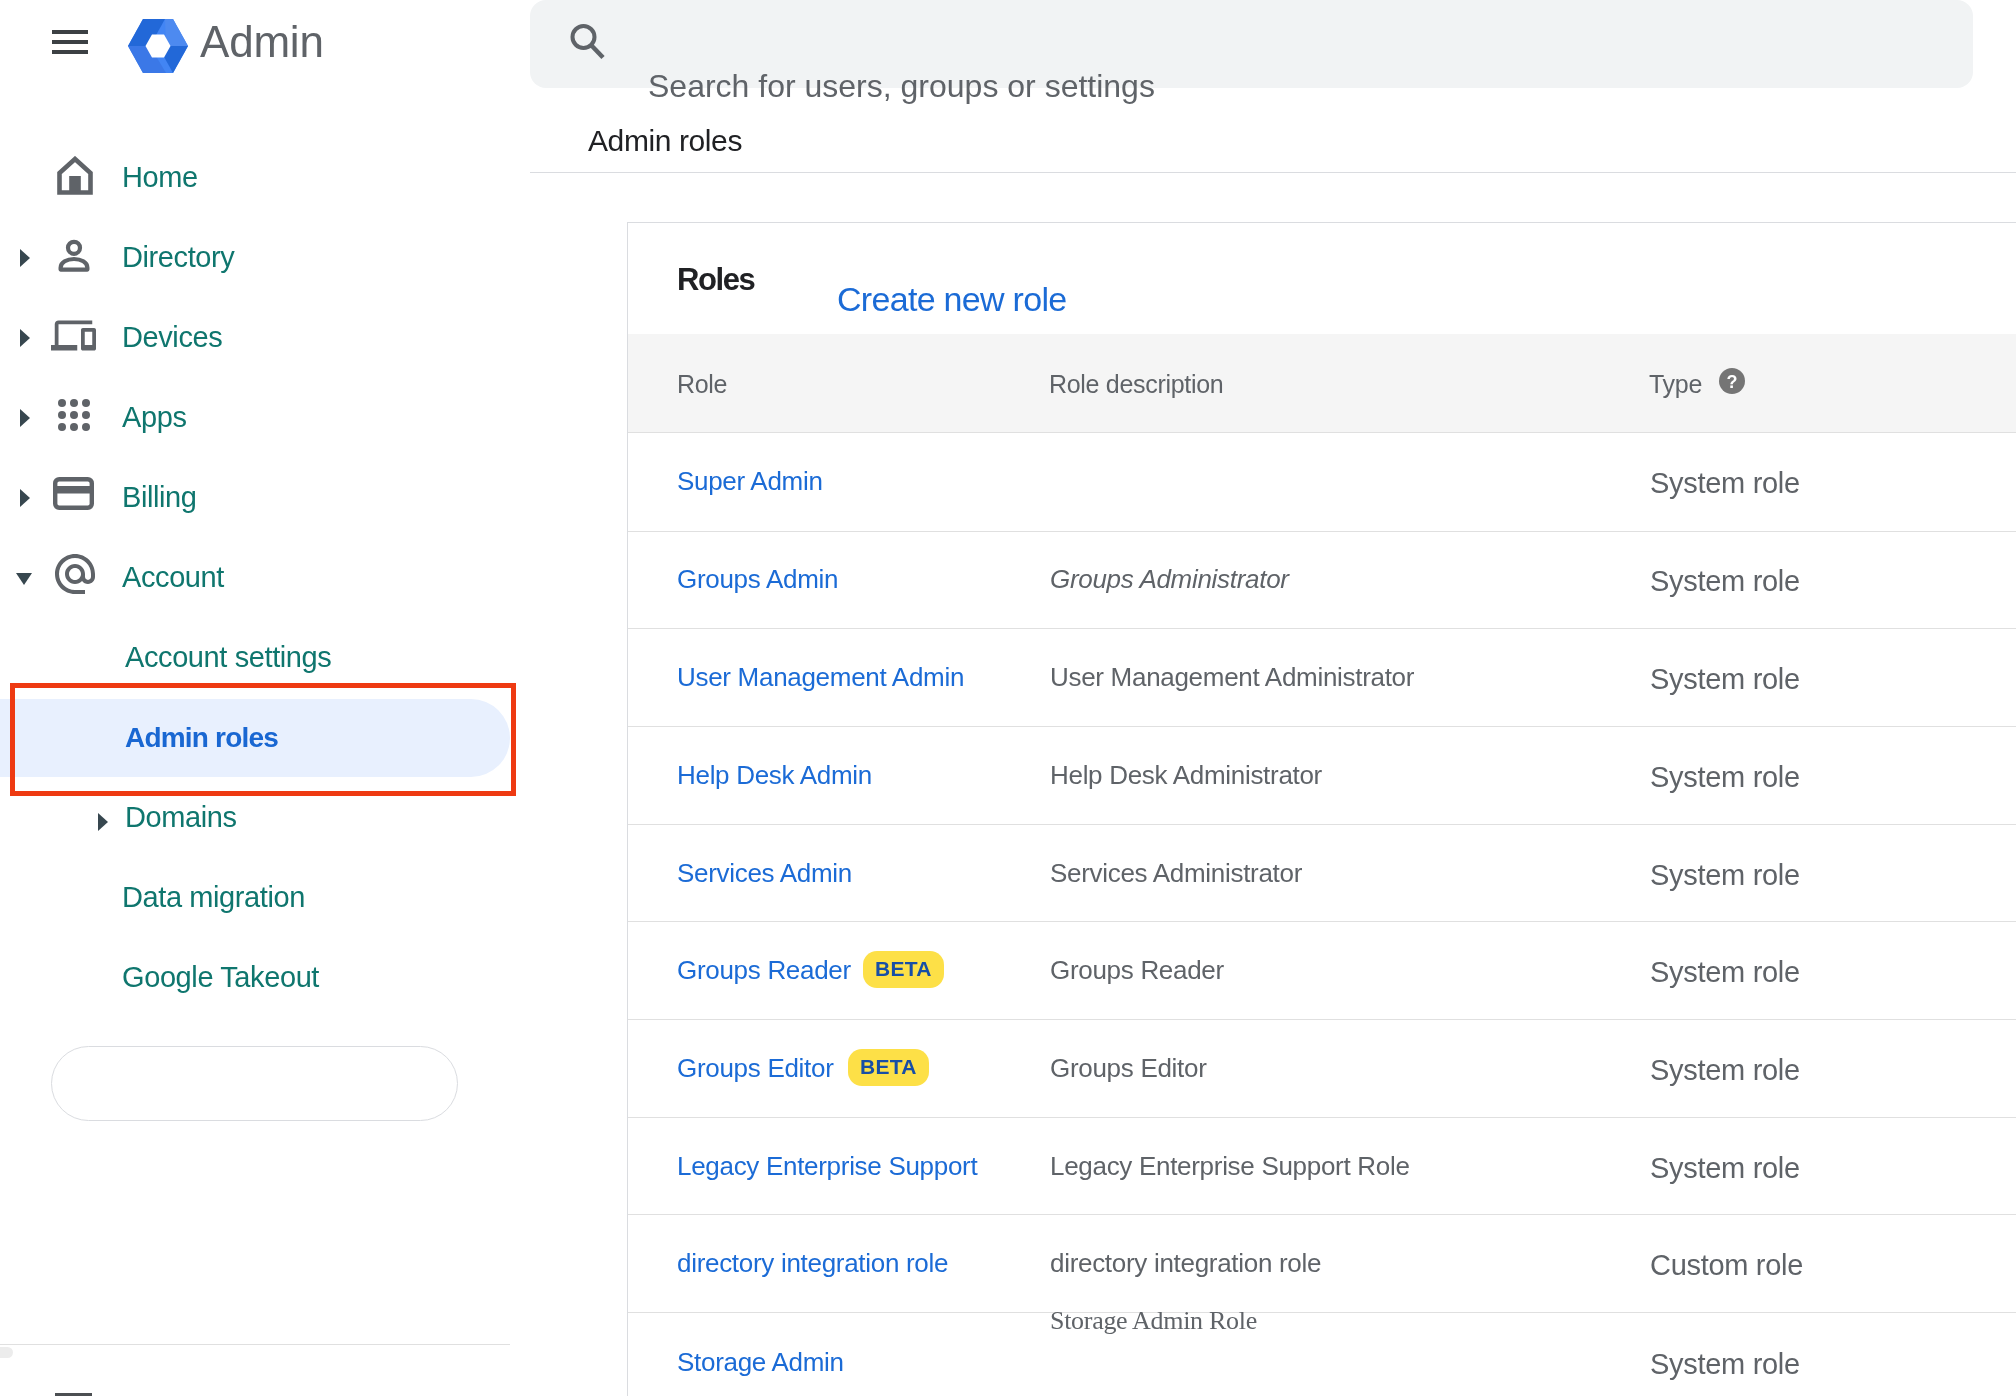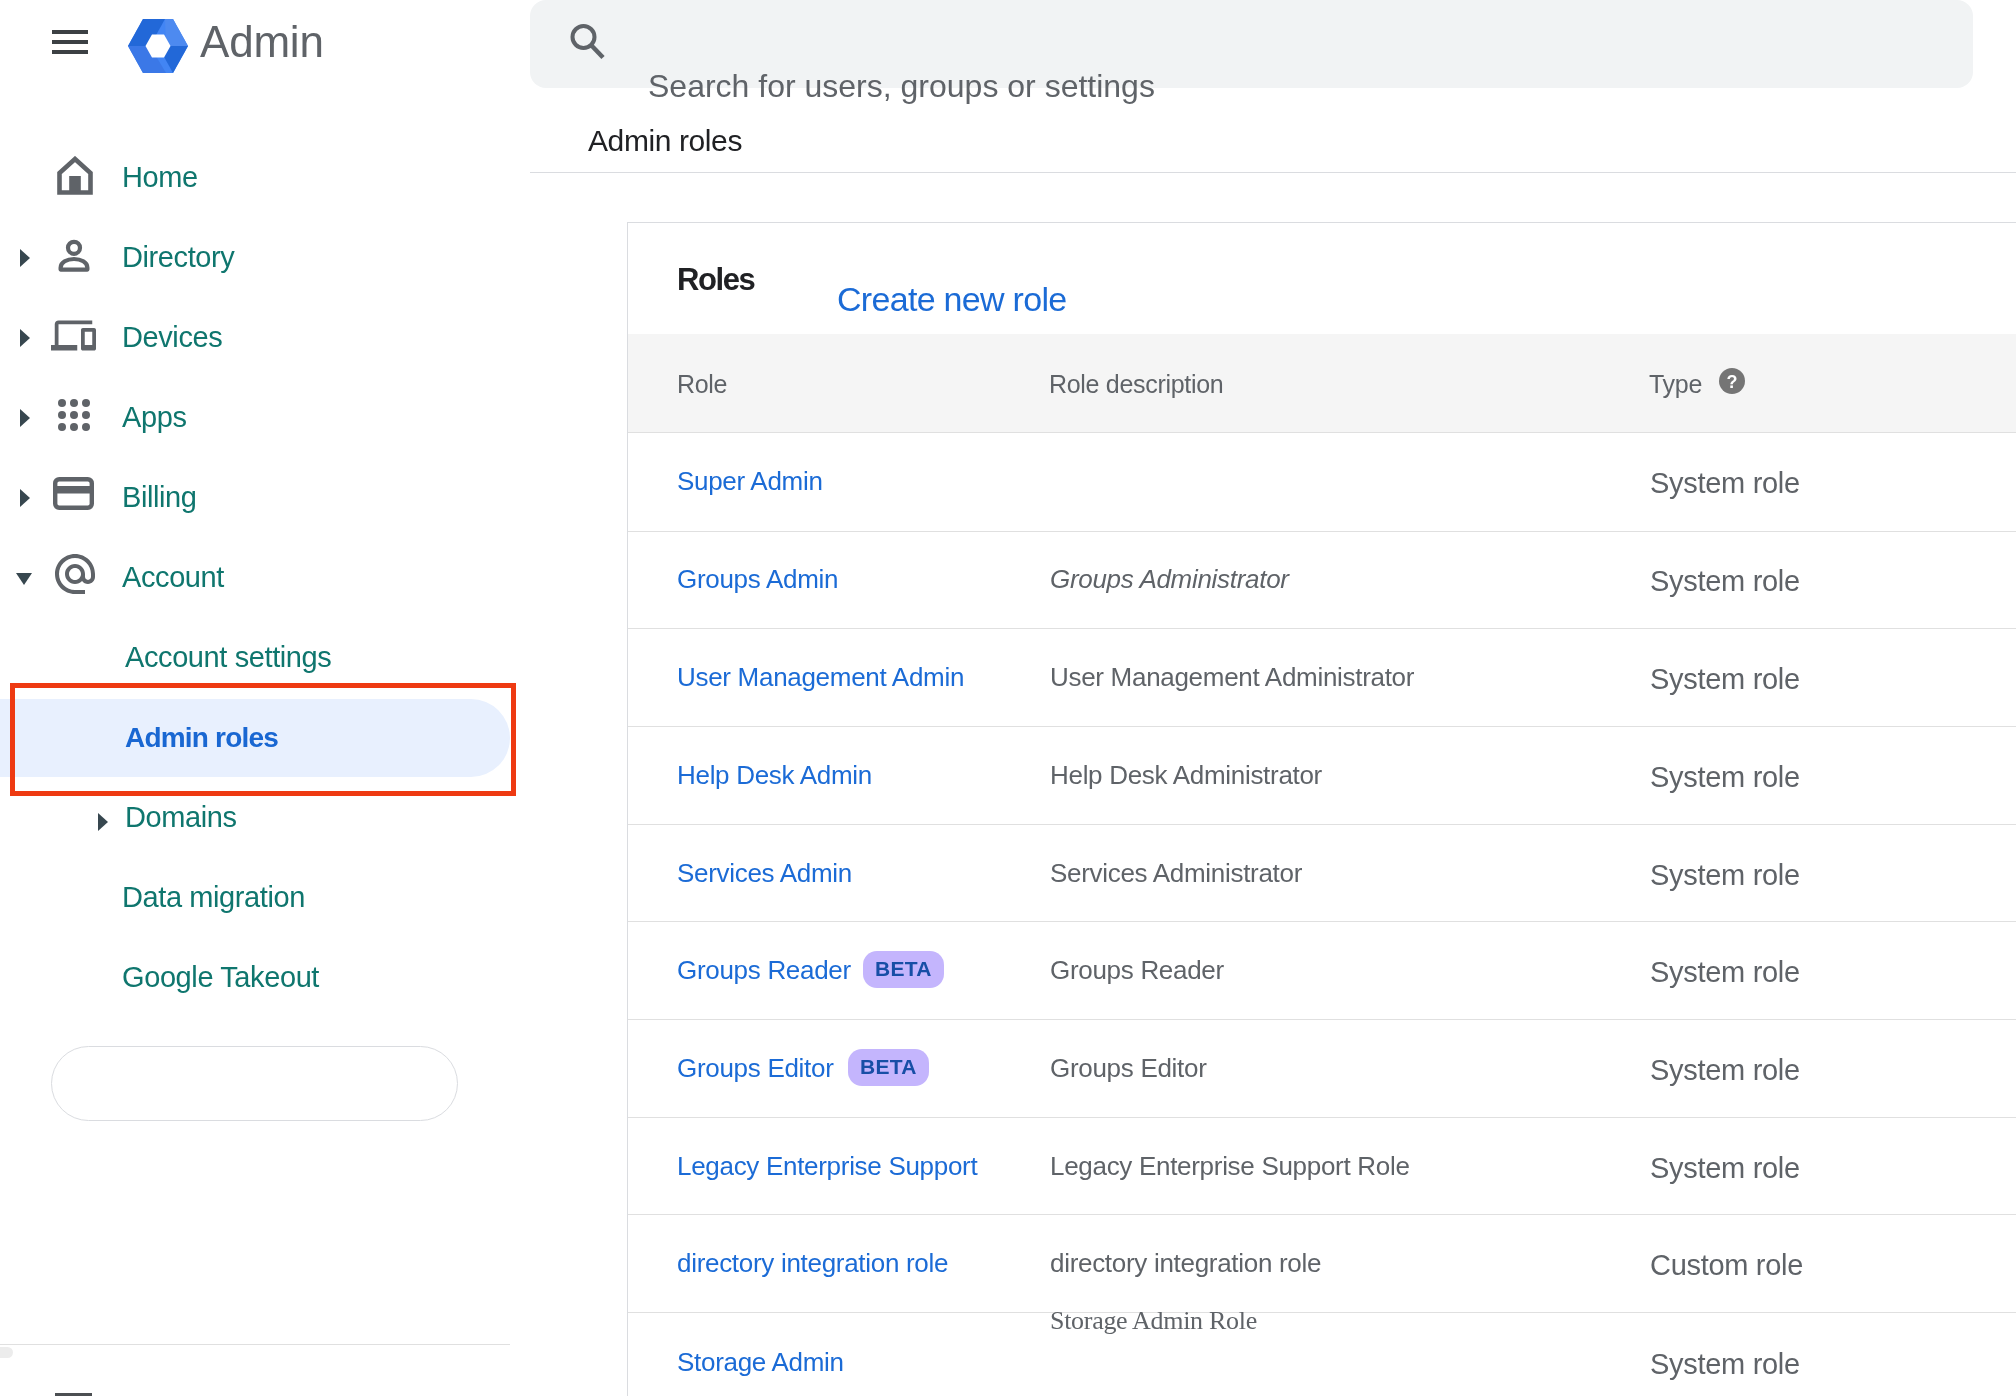--- a/index.html
+++ b/index.html
@@ -7,21 +7,21 @@
     font-family:"Liberation Sans", sans-serif; }
   .abs { position:absolute; }
   #page { position:relative; width:2016px; height:1188px; }
   .navlbl { font-size:29px; letter-spacing:-0.4px; color:#0f766e; line-height:34px; }
   .tri-r { width:0; height:0; border-left:10px solid #37474f; border-top:9px solid transparent; border-bottom:9px solid transparent; }
   .tri-d { width:0; height:0; border-top:12px solid #37474f; border-left:8.5px solid transparent; border-right:8.5px solid transparent; }
   .cell { font-size:26px; letter-spacing:-0.3px; line-height:30px; }
   .cellT { font-size:29px; letter-spacing:-0.3px; line-height:30px; }
   .link { color:#1b6bd6; }
   .gray { color:#5f6368; }
-  .beta { display:inline-block; background:#c4b5fd; color:#174ea6; font-weight:bold;
+  .beta { display:inline-block; background:#fde047; color:#174ea6; font-weight:bold;
     font-size:21px; letter-spacing:0.3px; border-radius:14px; padding:4px 12px 5px; line-height:28px; }
 </style>
 </head>
 <body>
 <div id="page">
 
   <div class="abs" style="left:52px; top:30px; width:36px; height:4px; background:#3c4043;"></div>
   <div class="abs" style="left:52px; top:40px; width:36px; height:4px; background:#3c4043;"></div>
   <div class="abs" style="left:52px; top:50px; width:36px; height:4px; background:#3c4043;"></div>
 

